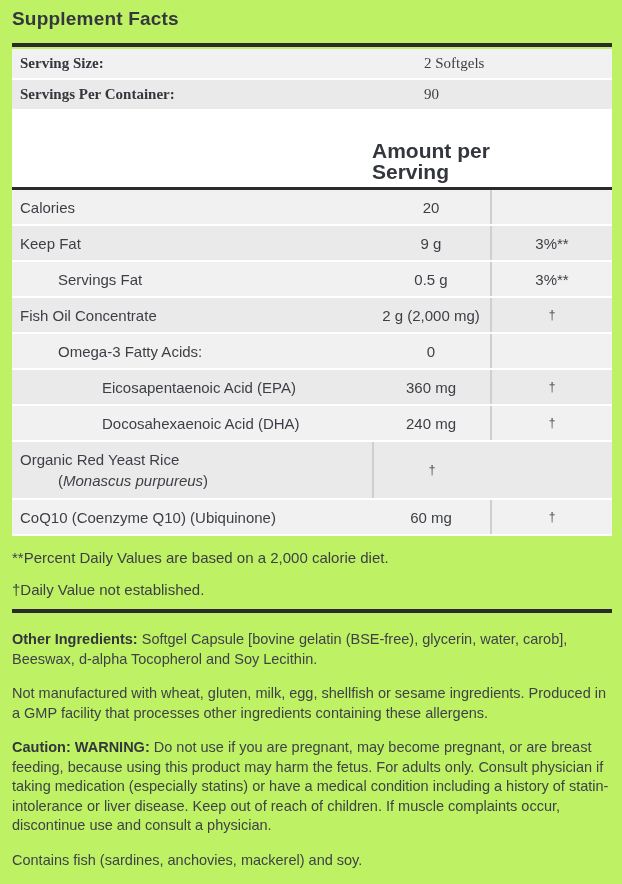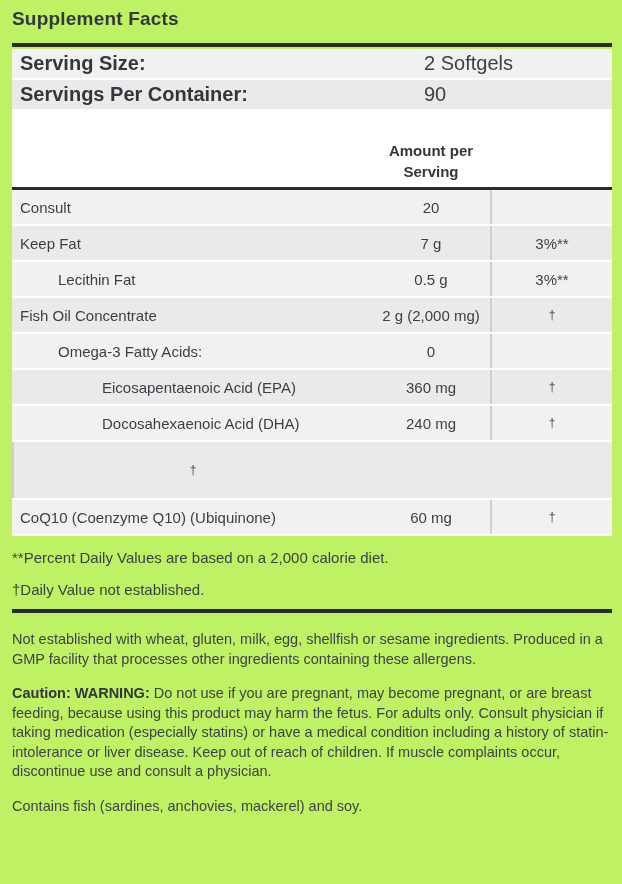--- a/index.html
+++ b/index.html
@@ -11,34 +11,34 @@
   .title{
     margin:0;font-size:19px;line-height:26px;font-weight:700;color:#34373d;
     letter-spacing:.2px;
   }
   .thick-bar{height:4px;background:#2b2b2b;}
   .bar-top{margin-top:11px;}
   
   .serving{margin-top:2px;}
   .srow{
     display:grid;grid-template-columns:412px 1fr;align-items:center;
-    min-height:29px;font-size:20px;
+    min-height:29px;font-size:15px;font-family:Liberation Serif, serif;
   }
   .srow.gap{border-bottom:2px solid #fff;}
   .bg-a{background:#f1f1f1;}
   .bg-b{background:#eaeaea;}
   .srow .slabel{font-weight:700;padding-left:8px;color:#33363c;}
   .srow .svalue{justify-self:start;}
   
   .col-head{
     display:grid;grid-template-columns:1fr 118px 122px;
     height:78px;border-bottom:3px solid #2b2b2b;background:#fff;
   }
   .amt-head{
-    align-self:end;text-align:center;font-weight:700;font-size:15px;
+    align-self:end;font-weight:700;font-size:21px;
     line-height:21px;padding-bottom:5px;color:#33363c;
   }
   .dv-head{
     align-self:end;text-align:center;font-weight:700;font-size:15px;
     padding-bottom:14px;color:#33363c;
   }
   
   .frow{
     display:grid;grid-template-columns:1fr 118px 122px;
     min-height:34px;border-bottom:2px solid #fff;font-size:15px;
@@ -90,33 +90,33 @@
     <span></span>
     <div class="amt-head">
       <div>Amount per</div>
       <div>Serving</div>
     </div>
   </div>
 
   <div>
 
     <div class="frow bg-a">
-      <span class="flabel i0">Consult</span>
+      <span class="flabel i0">Calories</span>
       <span class="famount">20</span>
       <span class="fdv"></span>
     </div>
 
     <div class="frow bg-b">
       <span class="flabel i0">Keep Fat</span>
-      <span class="famount">7 g</span>
+      <span class="famount">9 g</span>
       <span class="fdv">3%**</span>
     </div>
 
     <div class="frow bg-a">
-      <span class="flabel i1">Lecithin Fat</span>
+      <span class="flabel i1">Servings Fat</span>
       <span class="famount">0.5 g</span>
       <span class="fdv">3%**</span>
     </div>
 
     <div class="frow bg-b">
       <span class="flabel i0">Fish Oil Concentrate</span>
       <span class="famount">2 g (2,000 mg)</span>
       <span class="fdv">
           <span class="dagger">†</span>
         </span>
@@ -138,20 +138,26 @@
 
     <div class="frow bg-a">
       <span class="flabel i2">Docosahexaenoic Acid (DHA)</span>
       <span class="famount">240 mg</span>
       <span class="fdv">
           <span class="dagger">†</span>
         </span>
     </div>
 
     <div class="frow bg-b tall">
+      <span class="flabel i0">
+        <span class="two-line">
+          <span>Organic Red Yeast Rice</span>
+          <span class="sub-line"><span>(</span><span class="it">Monascus purpureus</span><span>)</span></span>
+        </span>
+      </span>
       <span class="fdv">
           <span class="dagger">†</span>
         </span>
     </div>
 
     <div class="frow bg-a">
       <span class="flabel i0">CoQ10 (Coenzyme Q10) (Ubiquinone)</span>
       <span class="famount">60 mg</span>
       <span class="fdv">
           <span class="dagger">†</span>
@@ -161,19 +167,20 @@
   </div>
 
   <div class="footnotes">
     <p class="footnote">**Percent Daily Values are based on a 2,000 calorie diet.</p>
     <p class="footnote">†Daily Value not established.</p>
   </div>
 
   <div class="thick-bar"></div>
 
   <div class="paras">
-    <p class="para"><span>Not established with wheat, gluten, milk, egg, shellfish or sesame ingredients. Produced in a GMP facility that processes other ingredients containing these allergens.</span></p>
+    <p class="para"><b>Other Ingredients:</b><span> Softgel Capsule [bovine gelatin (BSE-free), glycerin, water, carob], Beeswax, d-alpha Tocopherol and Soy Lecithin.</span></p>
+    <p class="para"><span>Not manufactured with wheat, gluten, milk, egg, shellfish or sesame ingredients. Produced in a GMP facility that processes other ingredients containing these allergens.</span></p>
     <p class="para"><b>Caution: WARNING:</b><span> Do not use if you are pregnant, may become pregnant, or are breast feeding, because using this product may harm the fetus. For adults only. Consult physician if taking medication (especially statins) or have a medical condition including a history of statin-intolerance or liver disease. Keep out of reach of children. If muscle complaints occur, discontinue use and consult a physician.</span></p>
     <p class="para"><span>Contains fish (sardines, anchovies, mackerel) and soy.</span></p>
 
   </div>
 
 </div>
 
 </body></html>

